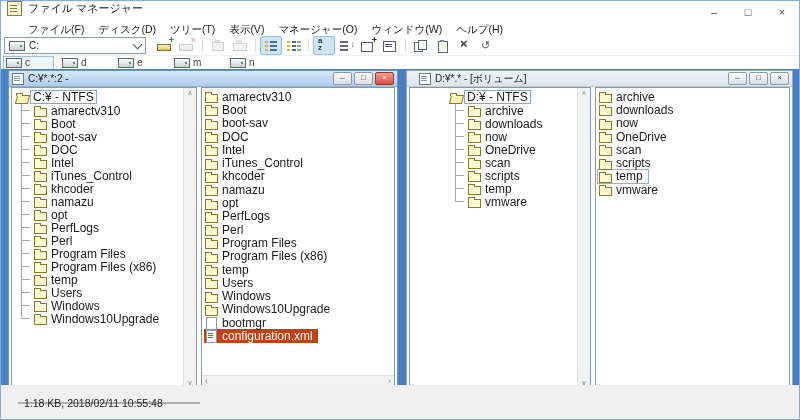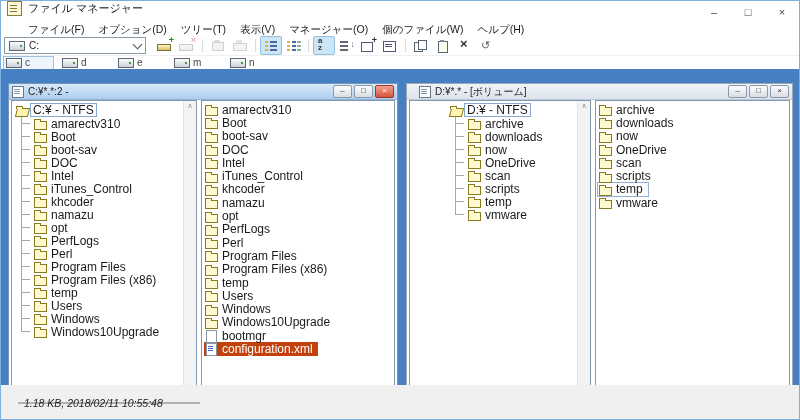--- a/index.html
+++ b/index.html
@@ -59,21 +59,21 @@
   
   .dbar{height:14px;display:flex;align-items:center;gap:5px;padding-left:2px;background:#fff;border-bottom:1px solid #e8e8e8;}
   .dbtn{width:45px;height:13px;display:flex;align-items:center;gap:3px;padding:0 2px;border:1px solid transparent;}
   .dbtn.selected{border-color:#9ec1e6;background:#eef5fc;}
   .dletter{font-size:10px;color:#444;line-height:12px;}
   .hddico{width:14px;height:8px;border:1px solid #5c6876;background:linear-gradient(#fbfbfb,#c9d2da);position:relative;flex:none;}
   .hddico::after{content:'';position:absolute;right:2px;top:3px;width:2px;height:2px;background:#49a049;}
 
   
   .mdi{position:absolute;left:0;right:0;top:68px;bottom:24px;background:#4680c2;}
-  .child{position:absolute;top:14px;height:322px;background:#fff;border:1px solid #7396b8;box-sizing:border-box;}
+  .child{position:absolute;top:1px;height:322px;background:#fff;border:1px solid #7396b8;box-sizing:border-box;}
   .child.inactive{border-color:#9aa8b8;}
   .cap{height:15px;display:flex;align-items:center;gap:4px;padding:0 3px;}
   .child.active .cap{background:linear-gradient(#d8e9f9,#aecded);border-bottom:1px solid #93b3d3;}
   .child.inactive .cap{background:linear-gradient(#f1f4f8,#dbe3ec);border-bottom:1px solid #c0c9d4;padding-left:12px;}
   .cicon{width:10px;height:10px;border:1px solid #667788;background:#fff;position:relative;flex:none;}
   .cicon::before{content:'';position:absolute;left:1px;top:2px;width:6px;height:1px;background:#8899aa;box-shadow:0 2px #8899aa,0 4px #8899aa;}
   .ctitle{font-size:10px;color:#222;white-space:pre;}
   .cbtns{margin-left:auto;display:flex;gap:2px;}
   .cb{width:17px;height:11px;border:1px solid #8a9aa8;border-radius:2px;background:linear-gradient(#fdfdfd,#d8dee4);font-size:8px;line-height:10px;text-align:center;color:#333;}
   .child.active .cb.close{background:linear-gradient(#f2a08c,#d65540);border-color:#9c3528;color:#fff;}
@@ -106,21 +106,21 @@
 
   
   .vsb{position:absolute;top:0;right:0;bottom:0;width:12px;background:#f3f3f3;border-left:1px solid #e2e2e2;}
   .vsb .sa{position:absolute;left:0;right:0;text-align:center;font-size:7px;color:#888;}
   .vsb .up{top:1px;} .vsb .dn{bottom:1px;}
   .hsb{position:absolute;left:0;right:0;bottom:0;height:12px;background:#f3f3f3;border-top:1px solid #e2e2e2;}
   .hsb .sa{position:absolute;top:0;font-size:9px;line-height:11px;color:#888;}
   .hsb .l{left:3px;} .hsb .r{right:3px;}
 
   
-  .status{position:absolute;left:0;right:0;bottom:0;height:24px;background:#f0f0f0;display:flex;gap:3px;padding:17px;box-sizing:border-box;font-style:italic;}
+  .status{position:absolute;left:0;right:0;bottom:0;height:24px;background:#f0f0f0;display:flex;gap:3px;padding:17px;box-sizing:border-box;}
   .sbox{border:1px solid #b0b0b0;background:#f7f7f7;font-size:10.5px;color:#222;display:flex;align-items:center;padding:0 5px;box-sizing:border-box;}
   .s1{width:182px;flex:none;}
   .s2{flex:1;}
 </style>
 </head>
 <body>
 
 <div class="win">
 
   <div class="titlebar">
@@ -130,29 +130,29 @@
       <span class="wc">–</span>
       <span class="wc">□</span>
       <span class="wc">×</span>
     </div>
   </div>
 
   <div class="menubar">
 
       <span class="mitem">ファイル(F)</span>
 
-      <span class="mitem">オプション(D)</span>
+      <span class="mitem">ディスク(D)</span>
 
       <span class="mitem">ツリー(T)</span>
 
       <span class="mitem">表示(V)</span>
 
       <span class="mitem">マネージャー(O)</span>
 
-      <span class="mitem">個のファイル(W)</span>
+      <span class="mitem">ウィンドウ(W)</span>
 
       <span class="mitem">ヘルプ(H)</span>
     </div>
 
   <div class="toolbar">
     <div class="combo">
       <span class="hddico"></span>
       <span class="cval">C:</span>
       <span class="chev"></span>
     </div>

